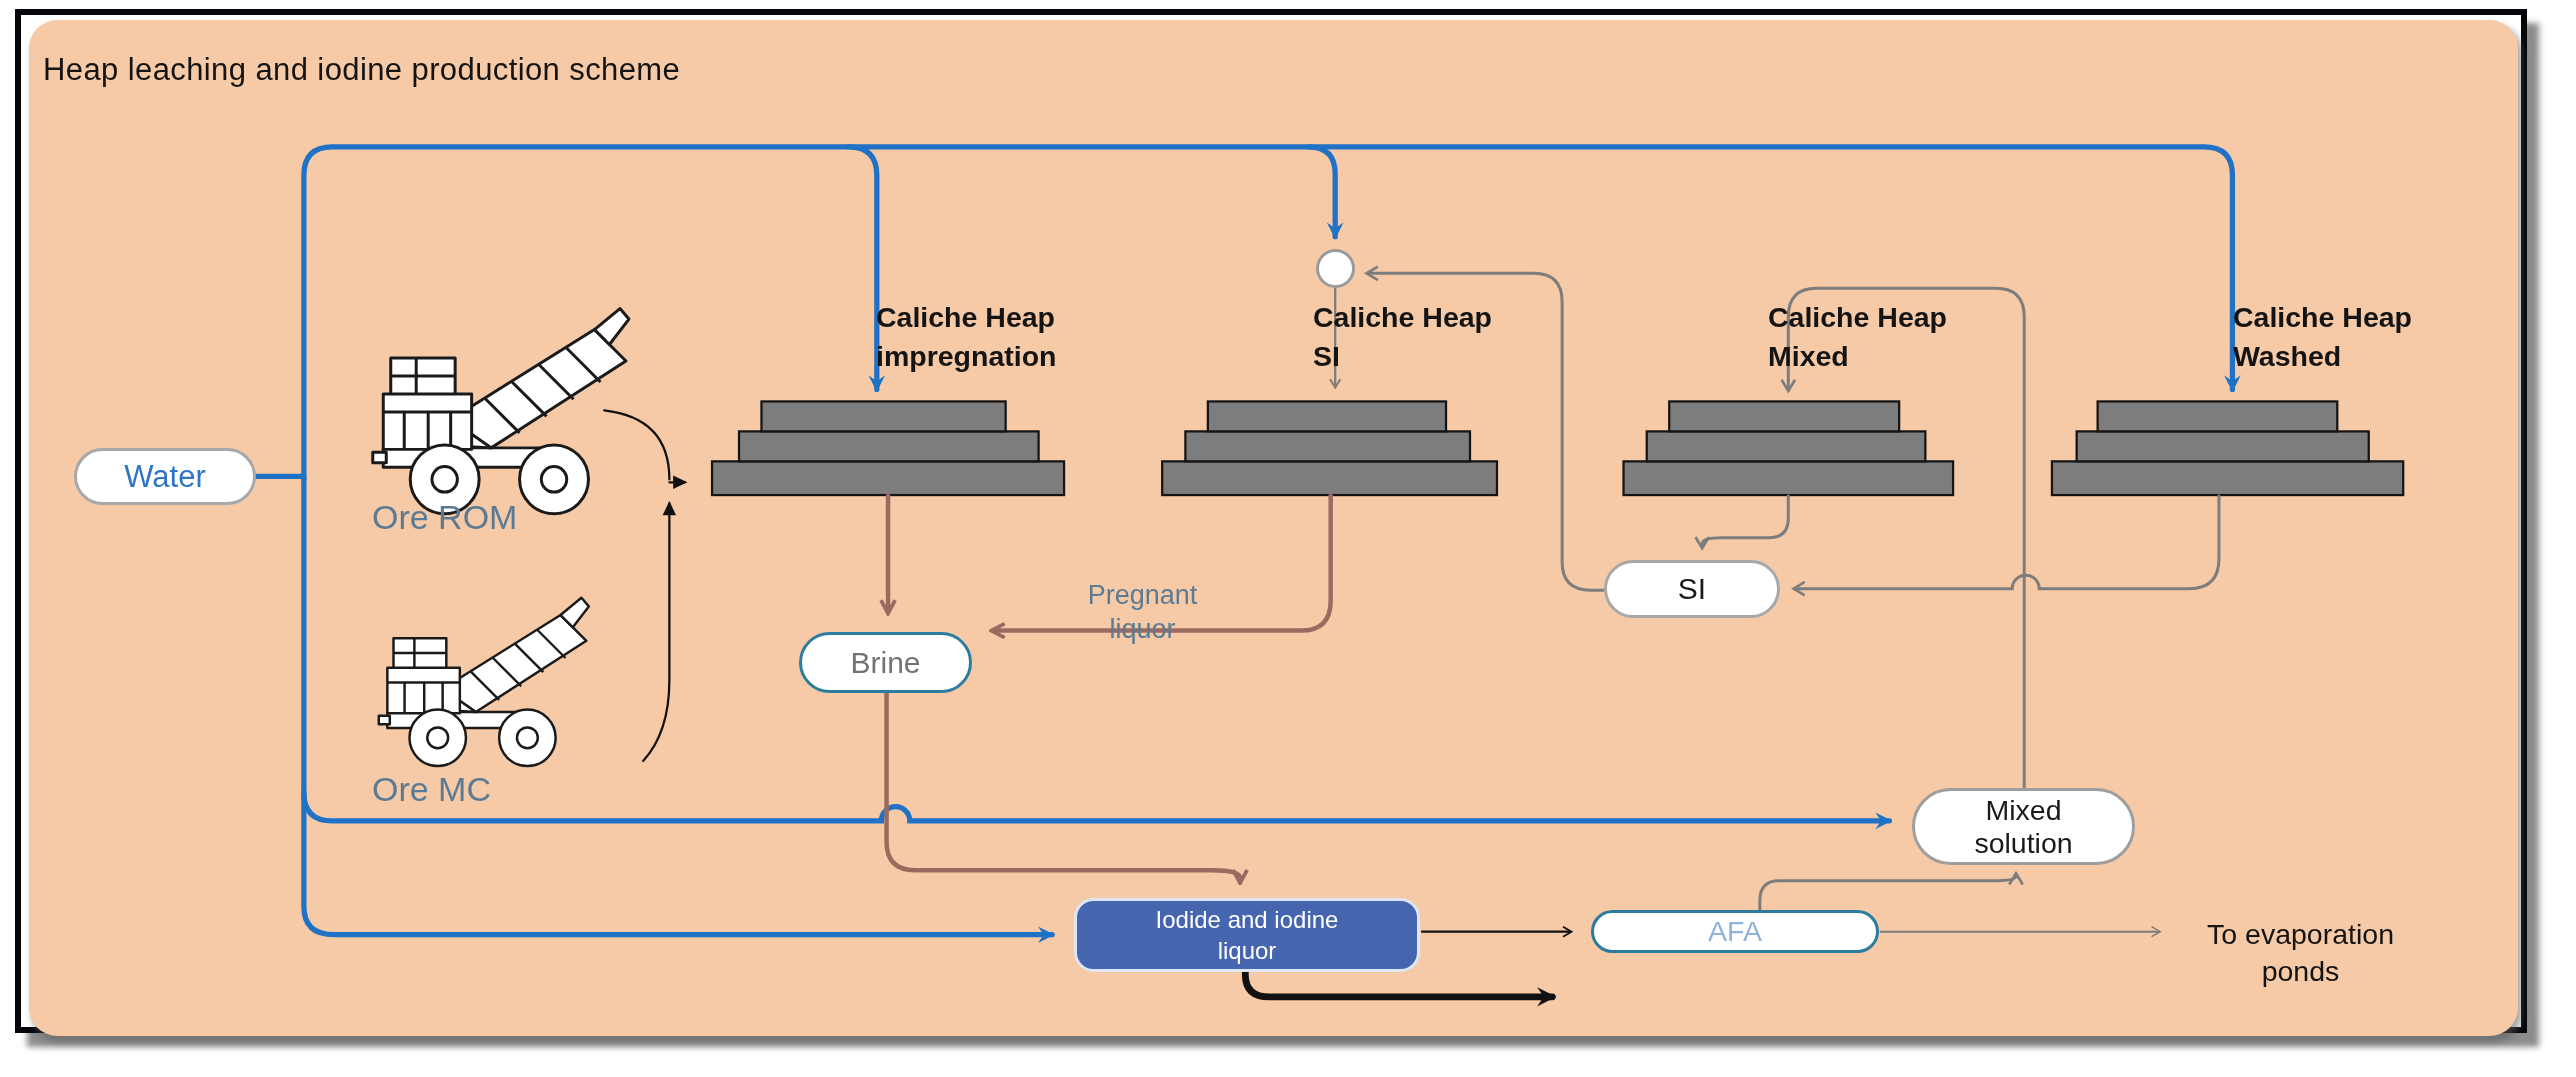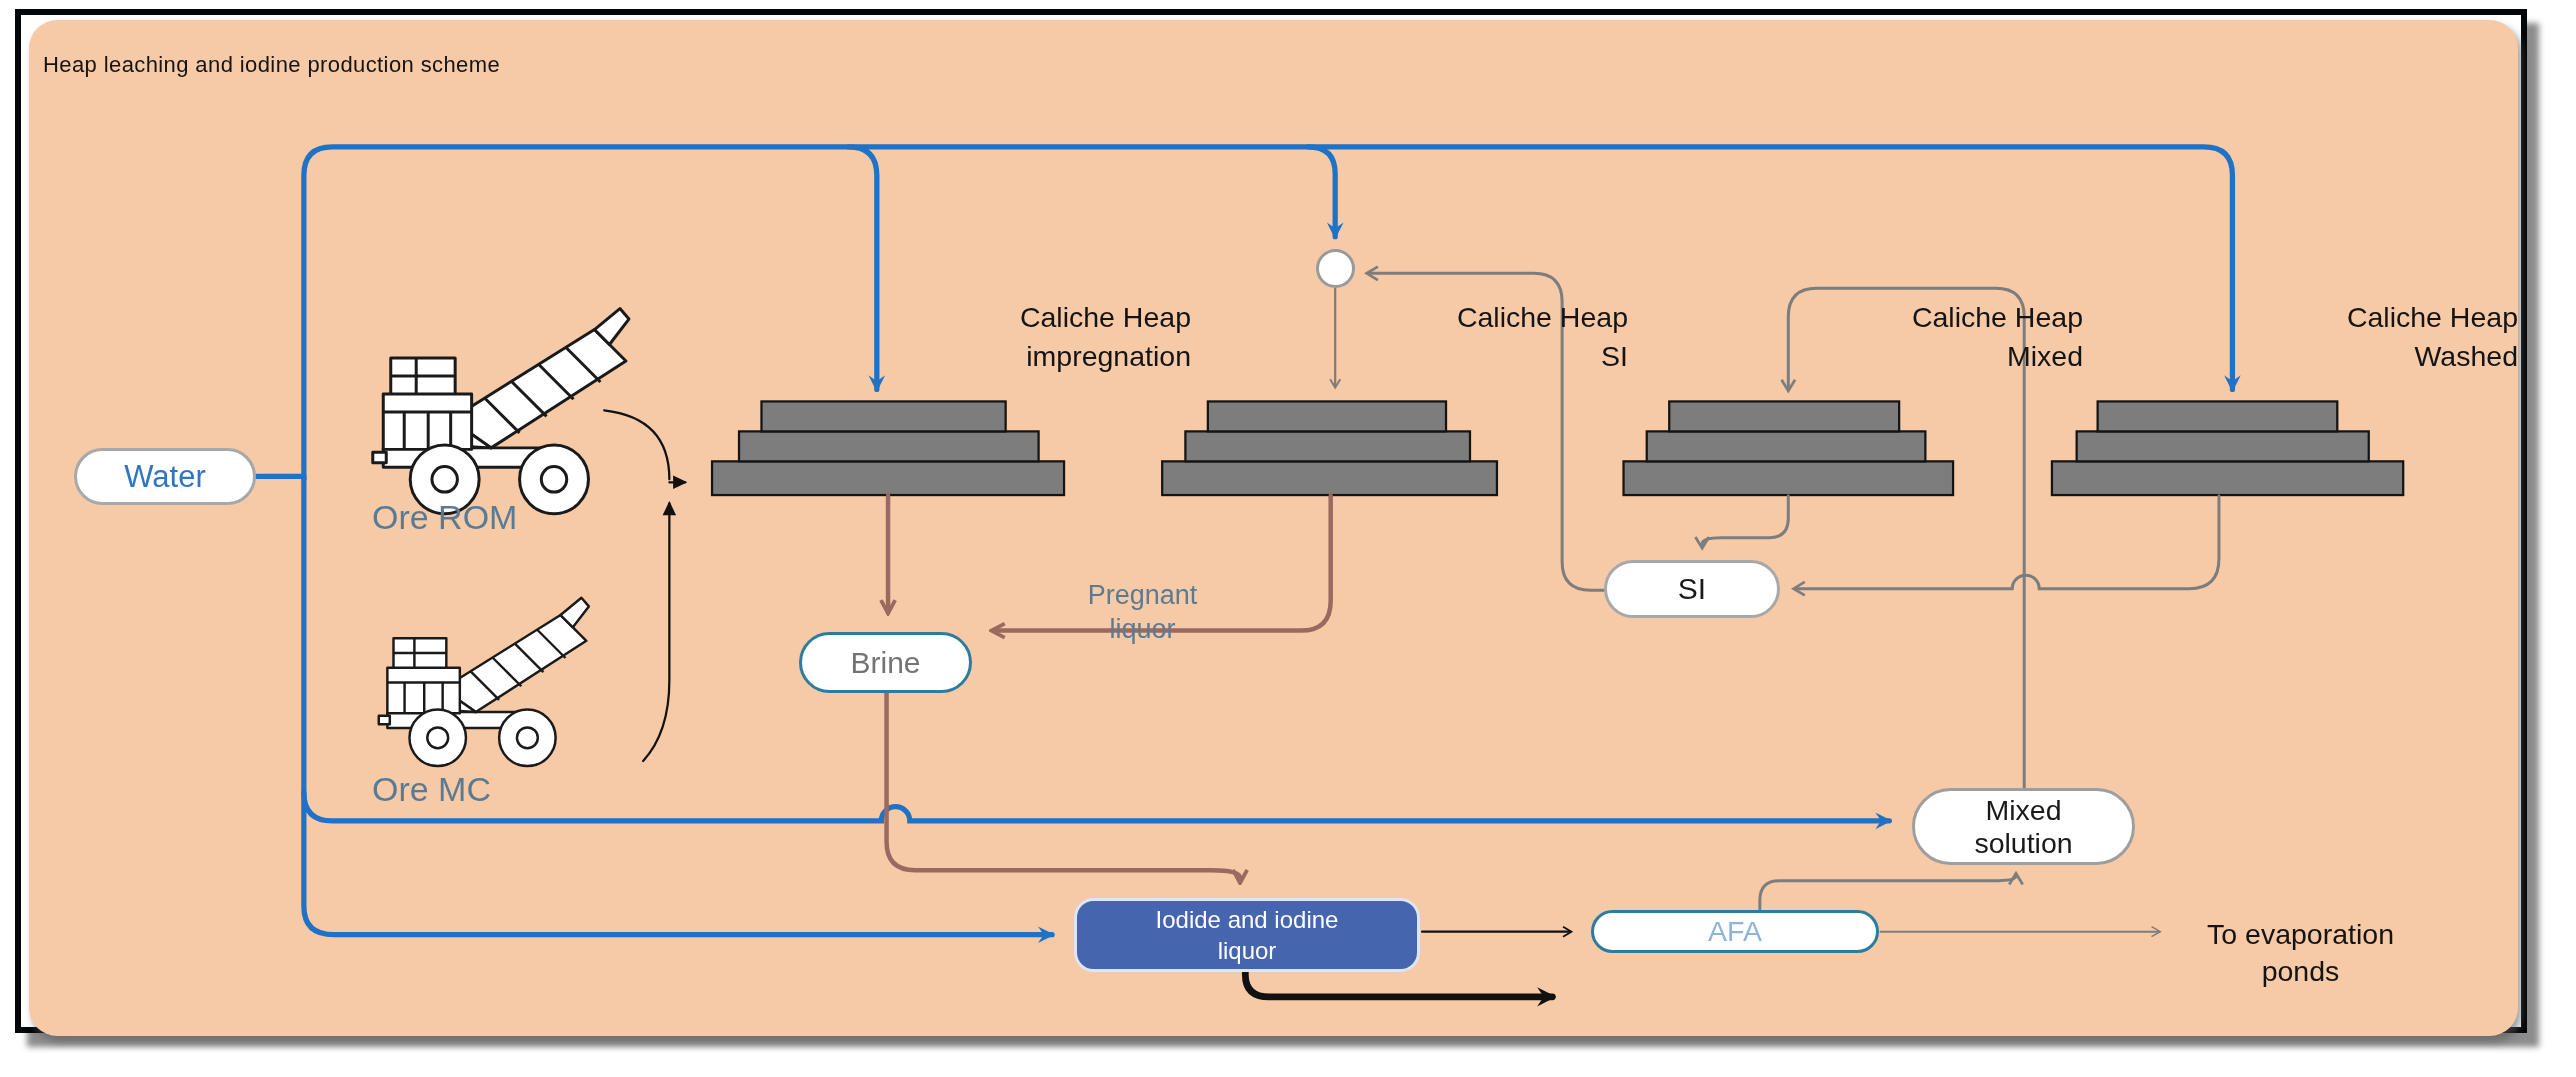--- a/index.html
+++ b/index.html
@@ -5,42 +5,42 @@
   html,body{margin:0;padding:0;background:#ffffff;}
   .stage{position:relative;width:2576px;height:1077px;background:#ffffff;overflow:hidden;
          font-family:"Liberation Sans",sans-serif;}
   .frame{position:absolute;left:15px;top:9px;width:2512px;height:1024px;
          border:6.7px solid #05060a;background:#ffffff;
          box-shadow:12px 13.5px 6px rgba(0,0,0,0.45);}
   .sheet{position:absolute;left:28.5px;top:19.5px;width:2489px;height:1016px;border-radius:28.5px;
          background:#f6caa6;box-shadow:3.7px 5.2px 7.5px rgba(90,90,90,0.55);}
   svg.wires{position:absolute;left:0;top:0;width:2576px;height:1077px;}
   .abs{position:absolute;box-sizing:border-box;}
-  .title{left:43px;top:52px;font-size:22px;color:#141414;letter-spacing:0.4px;}
+  .title{left:43px;top:52px;font-size:31px;color:#141414;letter-spacing:0.4px;}
   .pill{display:flex;align-items:center;justify-content:center;text-align:right;
         background:#ffffff;border-radius:45px;}
   .pill-water{left:74px;top:448px;width:182px;height:57px;border:3.7px solid #a8a8a8;
         color:#2e75c6;font-size:31px;}
   .pill-brine{left:799px;top:632px;width:173px;height:61px;border:3.7px solid #2b7c9e;
         color:#737373;font-size:30px;}
   .pill-si{left:1604px;top:560px;width:176px;height:58px;border:3.7px solid #a8a8a8;
         color:#1a1a1a;font-size:30px;}
   .pill-mixed{left:1912px;top:788px;width:223px;height:77px;border:3.7px solid #9e9e9e;
         color:#1a1a1a;font-size:28.5px;line-height:33px;flex-direction:column;}
   .pill-afa{left:1591px;top:910px;width:288px;height:43px;border:3.7px solid #2b7c9e;
         color:#8fb3da;font-size:28.5px;border-radius:25.5px;}
   .box-plant{left:1074px;top:898px;width:346px;height:74px;border-radius:19.5px;
         background:#4565af;border:3px solid #dde6f4;color:#ffffff;font-size:24px;
         line-height:31px;flex-direction:column;font-weight:500;}
   .pill-prill{left:1588px;top:976px;width:294px;height:43px;border-radius:22.5px;
         background:#b27f3e;border:2.2px solid #9a6c2c;color:#2a100a;font-size:28.5px;font-weight:600;}
   .junction{left:1316px;top:249px;width:39px;height:39px;border-radius:50%;
         background:#ffffff;border:3.7px solid #9a9a9a;}
-  .heap-label{font-size:28.5px;font-weight:400;color:#141414;line-height:39px;
-        text-align:right;padding-left:20px;}
+  .heap-label{font-size:28.5px;font-weight:700;color:#141414;line-height:39px;
+        text-align:left;}
   .hl1{left:876px;top:298px;width:315px;}
   .hl2{left:1313px;top:298px;width:315px;}
   .hl3{left:1768px;top:298px;width:315px;}
   .hl4{left:2233px;top:298px;width:285px;}
   .ore-label{font-size:34px;color:#5b7b94;}
   .ore-rom{left:372px;top:498px;}
   .ore-mc{left:372px;top:770px;}
   .liquor-label{left:1030px;top:578px;width:225px;font-size:27px;line-height:34px;
         color:#5b7b94;text-align:center;}
   .evap-label{left:2173px;top:916px;width:255px;font-size:28.5px;line-height:37px;

